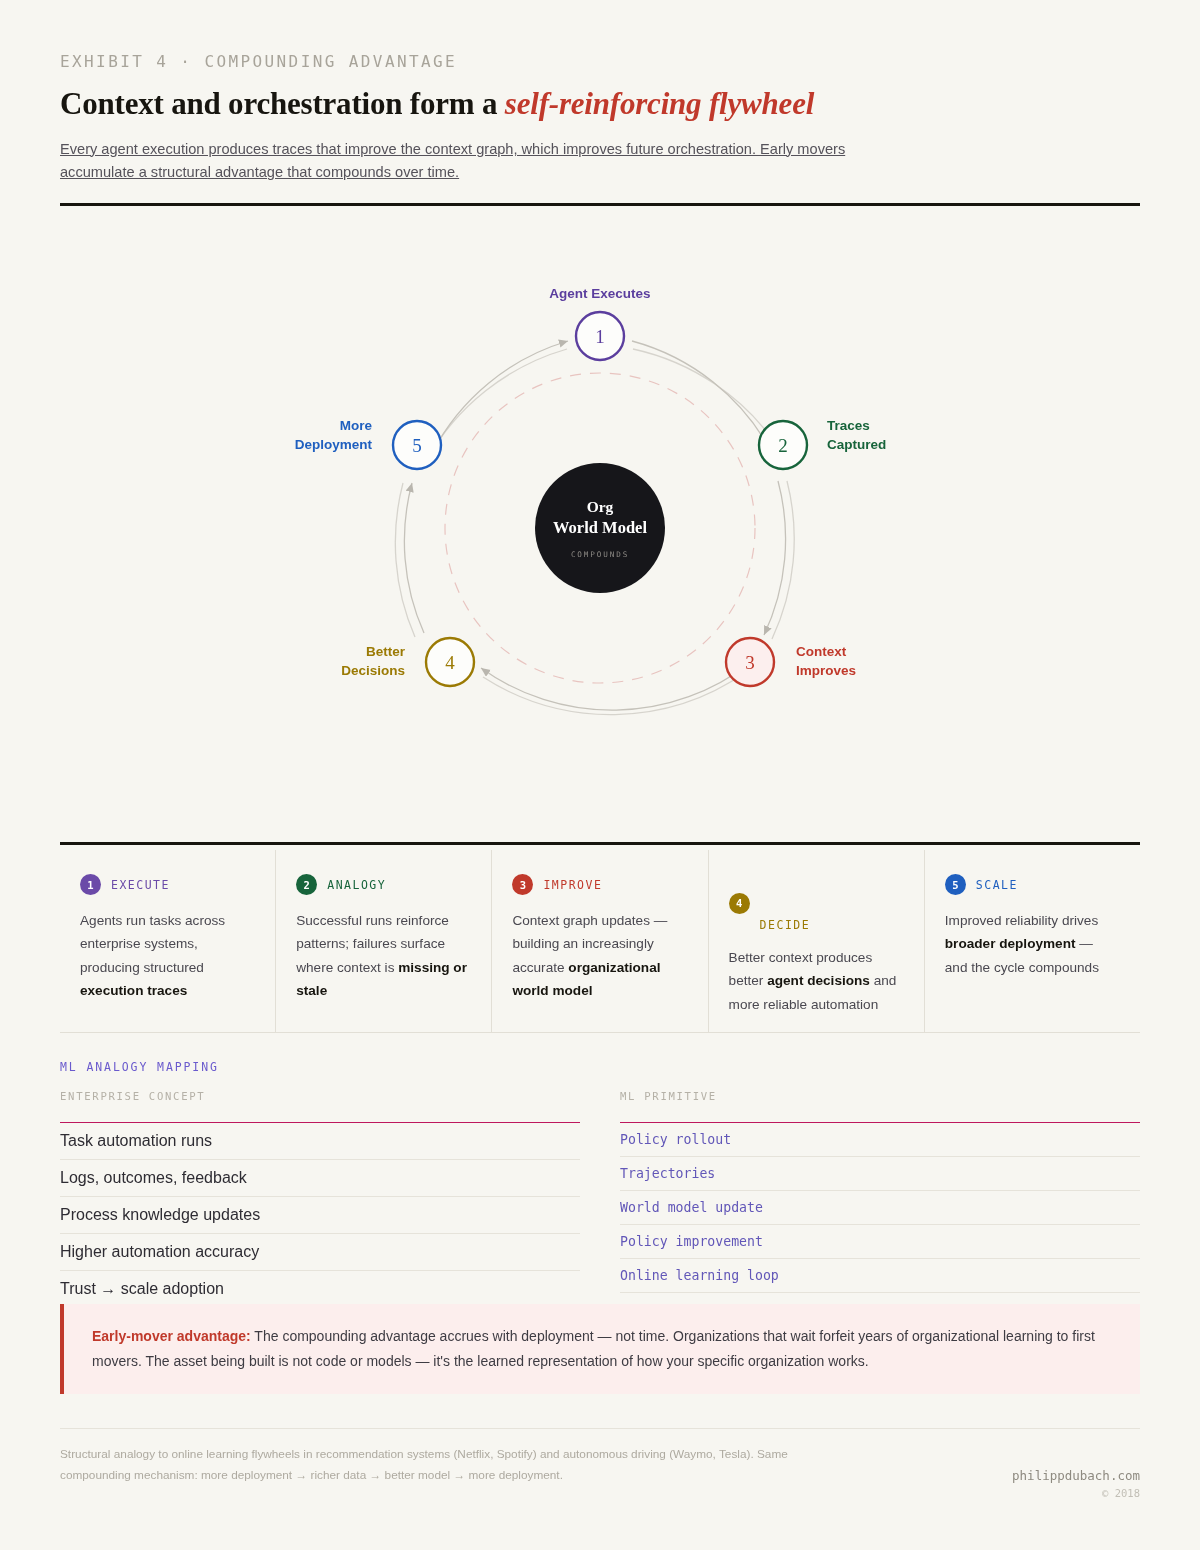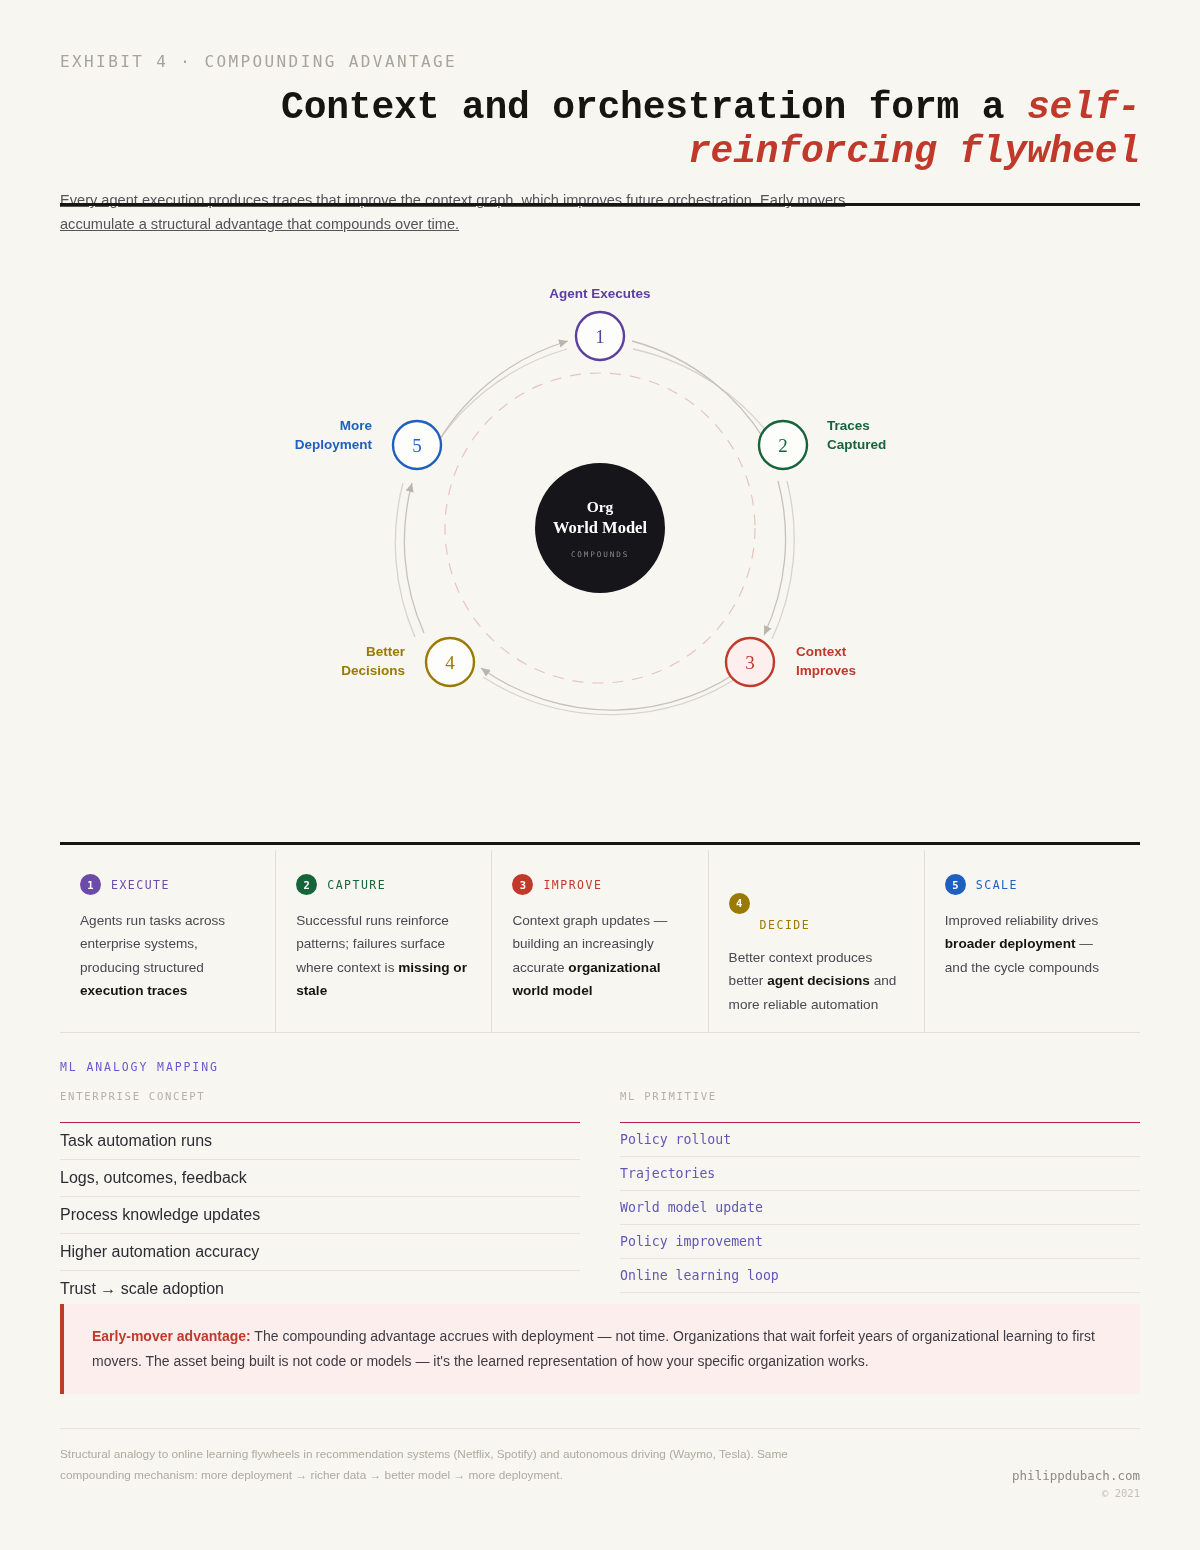--- a/index.html
+++ b/index.html
@@ -12,23 +12,23 @@
   }
   .page{position:relative;width:1200px;height:1550px;box-sizing:border-box;}
 
   
   .header{position:absolute;left:60px;top:52px;width:1080px;}
   .eyebrow{
     font-family:"DejaVu Sans Mono","Liberation Mono",monospace;
     font-size:16px;letter-spacing:2.4px;color:#a8a49a;text-transform:uppercase;
   }
   .headline{
-    font-family:Liberation Mono, monospace;
-    font-size:38px;font-weight:700;color:#17150f;
-    margin-top:15px;letter-spacing:-0.2px;line-height:1.15;text-align:right;
+    font-family:Liberation Serif, serif;
+    font-size:31px;font-weight:700;color:#17150f;
+    margin-top:15px;letter-spacing:-0.2px;line-height:1.15;
   }
   .headline .accent{color:#c0392b;font-style:italic;font-weight:700;}
   .dek{
     margin-top:16px;font-size:14.6px;line-height:1.62;color:#55525a;
     max-width:790px;
     text-decoration:underline;
   }
   .rule-heavy{
     position:absolute;left:60px;top:203px;width:1080px;height:0;
     border-top:3px solid #17150f;
@@ -219,21 +219,21 @@
       <div class="card">
         <div class="card-head">
           <span class="chip" style="background: rgb(107, 74, 168);">1</span>
           <span class="card-kicker" style="color: rgb(107, 74, 168);">EXECUTE</span>
         </div>
         <div class="card-body"><span>Agents run tasks across enterprise systems, producing structured </span><b>execution traces</b></div>
       </div>
       <div class="card">
         <div class="card-head">
           <span class="chip" style="background: rgb(23, 100, 59);">2</span>
-          <span class="card-kicker" style="color: rgb(23, 100, 59);">CAPTURE</span>
+          <span class="card-kicker" style="color: rgb(23, 100, 59);">ANALOGY</span>
         </div>
         <div class="card-body"><span>Successful runs reinforce patterns; failures surface where context is </span><b>missing or stale</b></div>
       </div>
       <div class="card">
         <div class="card-head">
           <span class="chip" style="background: rgb(192, 57, 43);">3</span>
           <span class="card-kicker" style="color: rgb(192, 57, 43);">IMPROVE</span>
         </div>
         <div class="card-body"><span>Context graph updates — building an increasingly accurate </span><b>organizational world model</b></div>
       </div>
@@ -278,15 +278,15 @@
   </div>
 
   <div class="callout">
     <p><b>Early-mover advantage:</b><span> The compounding advantage accrues with deployment — not time. Organizations that wait forfeit years of organizational learning to first movers. The asset being built is not code or models — it's the learned representation of how your specific organization works.</span></p>
   </div>
 
   <div class="foot-rule"></div>
   <div class="footnote">Structural analogy to online learning flywheels in recommendation systems (Netflix, Spotify) and autonomous driving (Waymo, Tesla). Same compounding mechanism: more deployment → richer data → better model → more deployment.</div>
   <div class="brand">
     <div class="site">philippdubach.com</div>
-    <div class="cpy">© 2021</div>
+    <div class="cpy">© 2018</div>
   </div>
 </div>
 
 </body></html>

